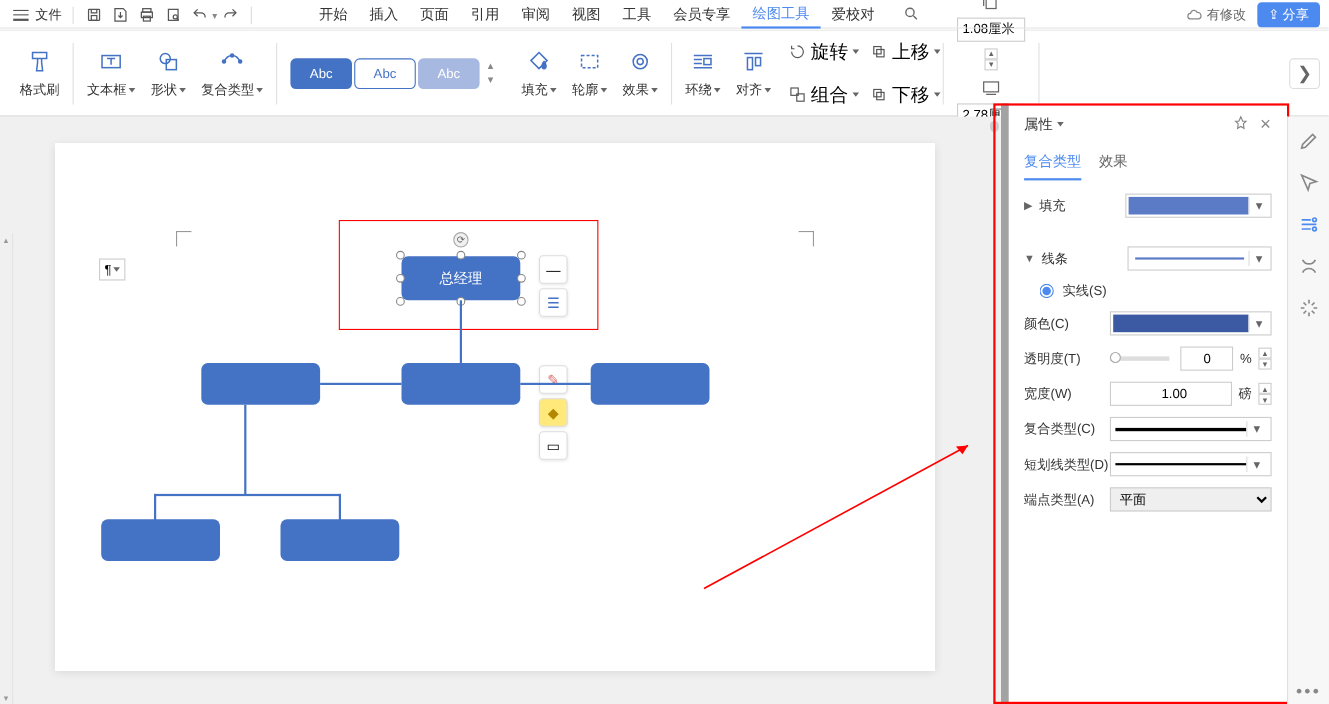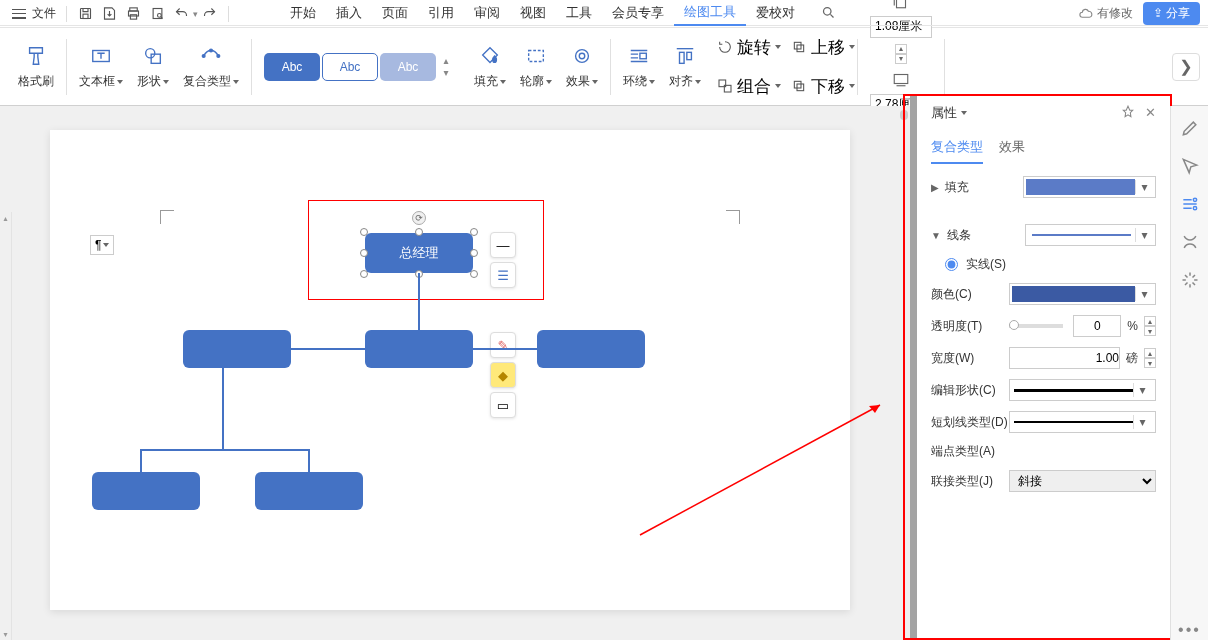--- a/index.html
+++ b/index.html
@@ -541,53 +541,50 @@
         <div class="spinner">
             <span>▴</span>
             <span>▾</span>
           </div>
       </div>
     </div>
 
     <div class="inline-row">
       <span class="lab">宽度(W)</span>
       <div class="ctrl">
-        <input type="text" style="flex: 1 1 0%; text-align: right; padding-left: 6px;" value="1.00">
+        <input type="text" style="flex: 1 1 0%; text-align: center; padding-left: 6px;" value="1.00">
         <span class="unit">磅</span>
         <div class="spinner">
             <span>▴</span>
             <span>▾</span>
           </div>
       </div>
     </div>
 
     <div class="inline-row">
-      <span class="lab">编辑形状(C)</span>
+      <span class="lab">复合类型(C)</span>
       <div class="comp-swatch">
           <div class="bar"></div>
           <div class="dd">▾</div>
         </div>
     </div>
 
     <div class="inline-row">
       <span class="lab">短划线类型(D)</span>
       <div class="comp-swatch">
           <div class="bar" style="height:2px;"></div>
           <div class="dd">▾</div>
         </div>
     </div>
 
     <div class="inline-row">
       <span class="lab">端点类型(A)</span>
-    </div>
-
-    <div class="inline-row">
-      <span class="lab">联接类型(J)</span>
-      <select><option>斜接</option></select>
-    </div>
+      <select><option>平面</option></select>
+    </div>
+
 
   </div>
 </div>
 
 <div class="rail">
   <div class="ri">
       <svg viewBox="0 0 24 24" fill="none" stroke="currentColor" stroke-width="1.8">
         <path d="M4 20l4-1 11-11-3-3L5 16z"></path>
       </svg>
     </div>

